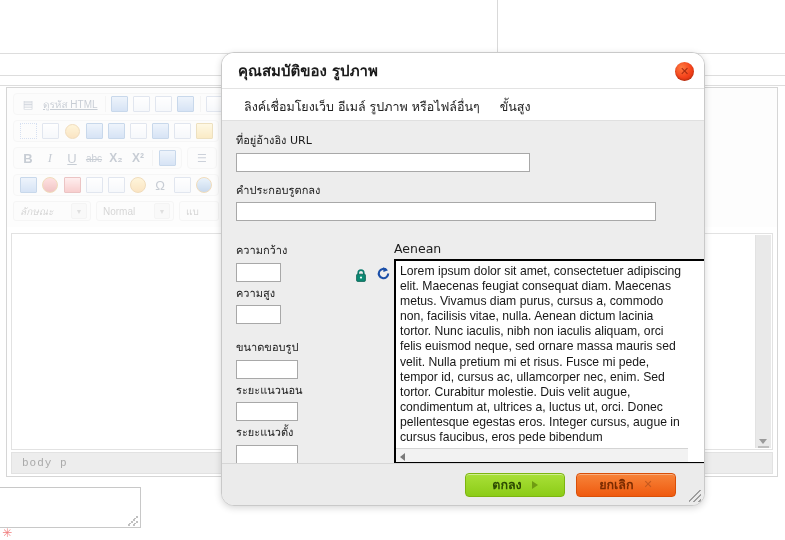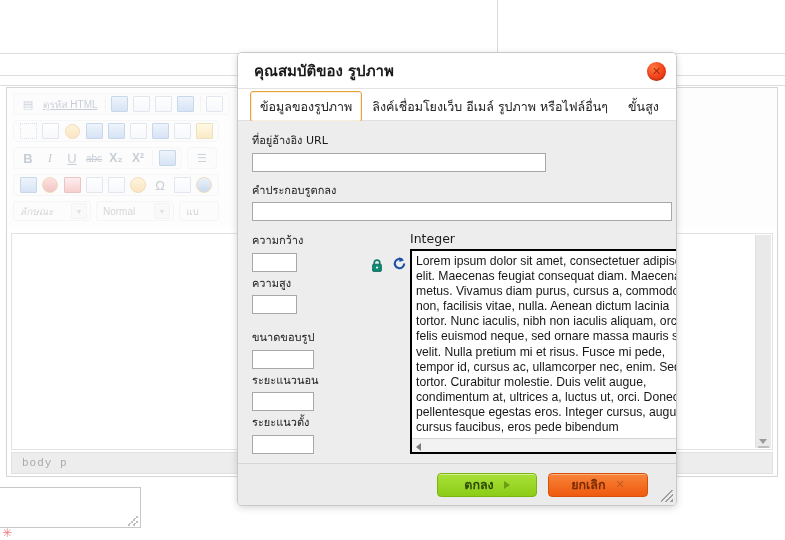--- a/index.html
+++ b/index.html
@@ -164,25 +164,25 @@
     position: absolute;
     left: 2px; top: 527px;
     color: #f08080;
     font-size: 12px;
     line-height: 1;
   }
 
   
   .dialog {
     position: absolute;
-    left: 237px; top: 52px;
-    width: 440px; height: 454px;
+    left: 221px; top: 52px;
+    width: 484px; height: 454px;
     background: #ffffff;
     border: 1px solid #c9c9c9;
-    border-radius: 5px;
+    border-radius: 13px;
     box-sizing: border-box;
     box-shadow: 0 2px 7px rgba(0,0,0,0.16);
     overflow: hidden;
   }
   .dlg-title {
     position: absolute;
     left: 0; top: 0; right: 0; height: 36px;
     background: #ffffff;
     border-bottom: 1px solid #e3e3e3;
     display: flex; align-items: center;
@@ -261,21 +261,21 @@
     padding: 0 3px;
     color: #000;
     font-family: "Liberation Sans", sans-serif;
   }
   .row-url { width: 294px; }
   .row-alt { width: 420px; }
   .gap { height: 9px; }
 
   .cols {
     display: flex;
-    margin-top: 10px;
+    margin-top: 20px;
   }
   .col-left { width: 110px; flex: 0 0 110px; }
   .col-icons {
     width: 48px; flex: 0 0 48px;
     position: relative;
   }
   .col-right { flex: 1 1 auto; }
 
   .small-input { width: 45px; }
   .mid-input { width: 62px; }
@@ -535,21 +535,20 @@
   <div class="req-star">✳</div>
 
   <div class="dialog">
 
     <div class="dlg-title">
       <span>คุณสมบัติของ รูปภาพ</span>
     </div>
     <div class="dlg-close">✕</div>
 
     <div class="dlg-tabs">
-      <div class="dlg-tab active">ข้อมูลของรูปภาพ</div>
       <div class="dlg-tab">ลิงค์เชื่อมโยงเว็บ อีเมล์ รูปภาพ หรือไฟล์อื่นๆ</div>
       <div class="dlg-tab">ขั้นสูง</div>
     </div>
 
     <div class="dlg-body">
 
       <div>
         <div class="fld-label">ที่อยู่อ้างอิง URL</div>
         <input class="txt-input row-url" type="text" value="" style="">
       </div>
@@ -595,21 +594,21 @@
           </span>
           <span class="reset-icon">
             <svg width="15" height="15" viewBox="0 0 15 15">
               <path d="M12.2 7.5a4.7 4.7 0 1 1-1.6-3.5" fill="none" stroke="#1b4fa8" stroke-width="2.1"></path>
               <path d="M7.2 1.3 L12.1 4.2 L7.4 6.0 Z" fill="#1b4fa8"></path>
             </svg>
           </span>
         </div>
 
         <div class="col-right">
-          <div class="preview-label">Integer</div>
+          <div class="preview-label">Aenean</div>
           <div class="preview-box">
             <div class="preview-text">Lorem ipsum dolor sit amet, consectetuer adipiscing elit. Maecenas feugiat consequat diam. Maecenas metus. Vivamus diam purus, cursus a, commodo non, facilisis vitae, nulla. Aenean dictum lacinia tortor. Nunc iaculis, nibh non iaculis aliquam, orci felis euismod neque, sed ornare massa mauris sed velit. Nulla pretium mi et risus. Fusce mi pede, tempor id, cursus ac, ullamcorper nec, enim. Sed tortor. Curabitur molestie. Duis velit augue, condimentum at, ultrices a, luctus ut, orci. Donec pellentesque egestas eros. Integer cursus, augue in cursus faucibus, eros pede bibendum</div>
 
             <div class="pv-hscroll">
               <div class="sb-arrow-l"></div>
 
             </div>
 
           </div>
         </div>

